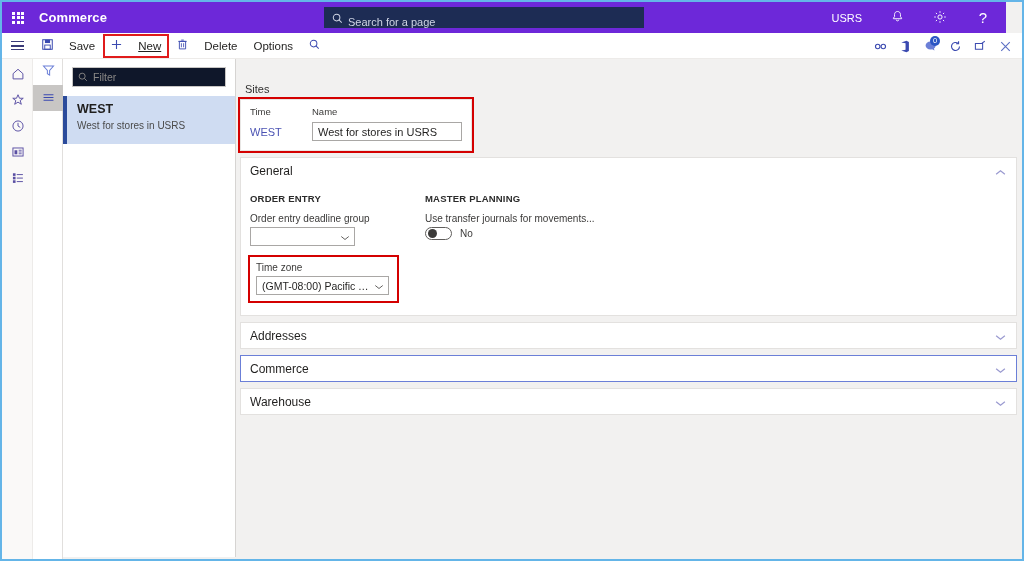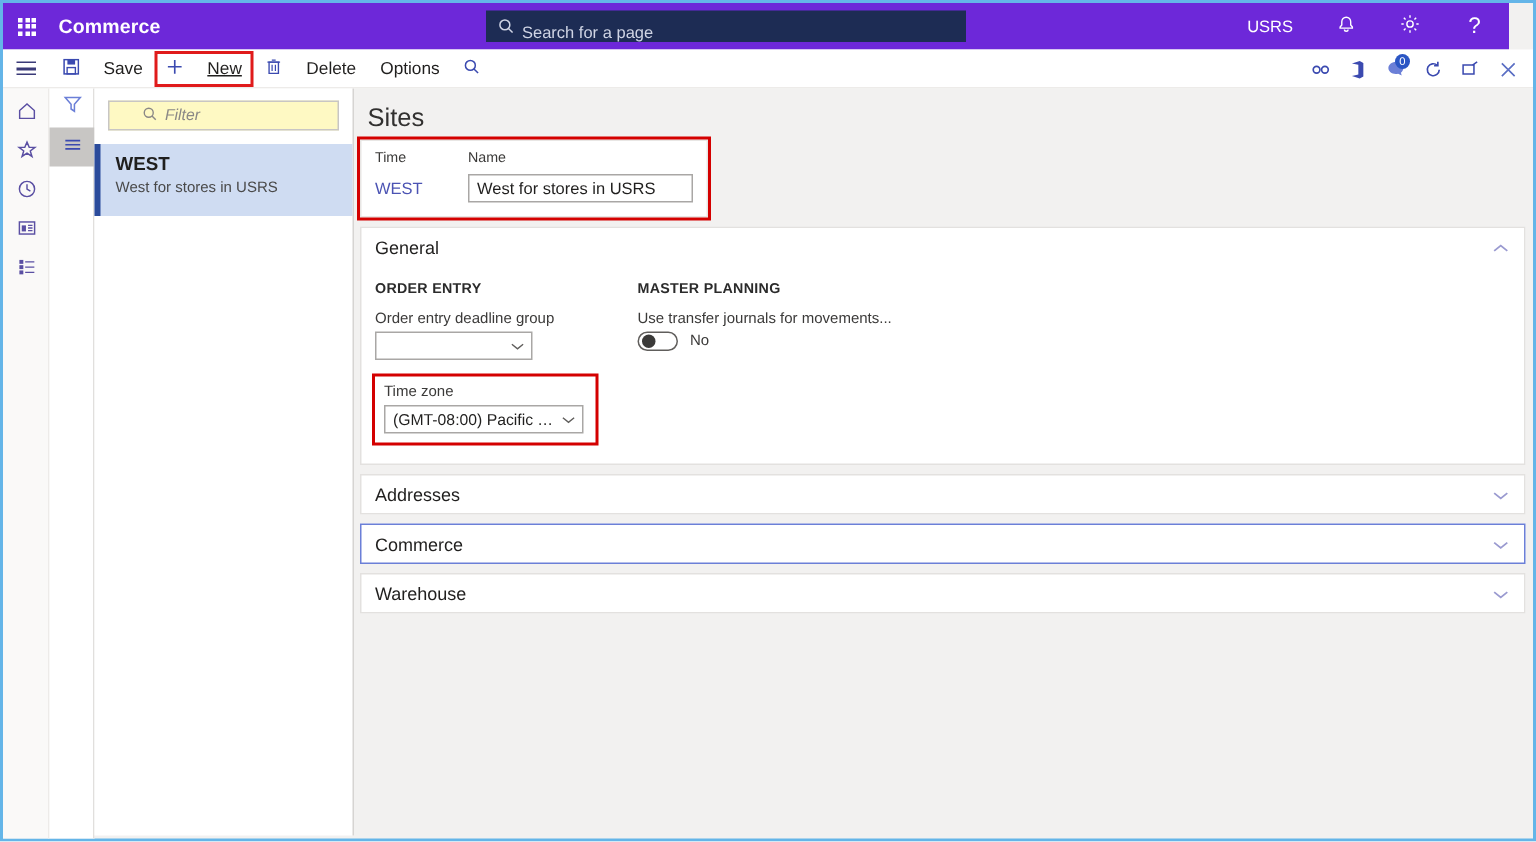--- a/index.html
+++ b/index.html
@@ -121,39 +121,38 @@
   }
   .filterrail .fi.sel { background: #c8c6c4; }
 
   
   .listpanel {
     position: absolute; top: 57px; left: 61px; bottom: 2px; width: 173px;
     background: #ffffff; border-right: 1px solid #d6d4d2;
   }
   .filterbox {
     margin: 8px 9px 0 9px; height: 20px; border: 1px solid #c8c6c4;
-    display: flex; align-items: center; padding-left: 22px; cursor: text;
-    background: #fef9c3;
-    font-style: italic;
+    display: flex; align-items: center; padding-left: 5px; cursor: text;
+    background: #0f172a;
   }
   .filterbox .ph { font-size: 10.5px; color: #8a8886; margin-left: 5px; }
   .listitem {
     margin-top: 9px; height: 48px; background: #cfdcf2;
     border-left: 4px solid #2b4b9b; padding: 6px 0 0 10px; cursor: pointer;
   }
   .listitem .t1 { font-size: 12.5px; font-weight: bold; color: #201f1e; }
   .listitem .t2 { font-size: 10px; color: #4a4a4a; margin-top: 4px; }
 
   
   .main {
     position: absolute; top: 57px; left: 235px; right: 2px; bottom: 2px;
     background: #f2f1f0; overflow: hidden;
   }
   .sites-label {
-    font-size: 17px; color: #323130; padding: 10px 0 4px 8px;
+    font-size: 11px; color: #323130; padding: 24px 0 4px 8px;
   }
   .redbox { outline: 2px solid #d40000; }
 
   .headercard {
     margin: 0 0 0 3px; width: 232px; background: #ffffff;
     border: 1px solid #e8e6e4; padding: 6px 9px 9px 9px;
     display: flex; gap: 10px;
   }
   .hfield .lbl { font-size: 9.5px; color: #3b3a39; margin-bottom: 5px; }
   .hfield.site { width: 66px; }

